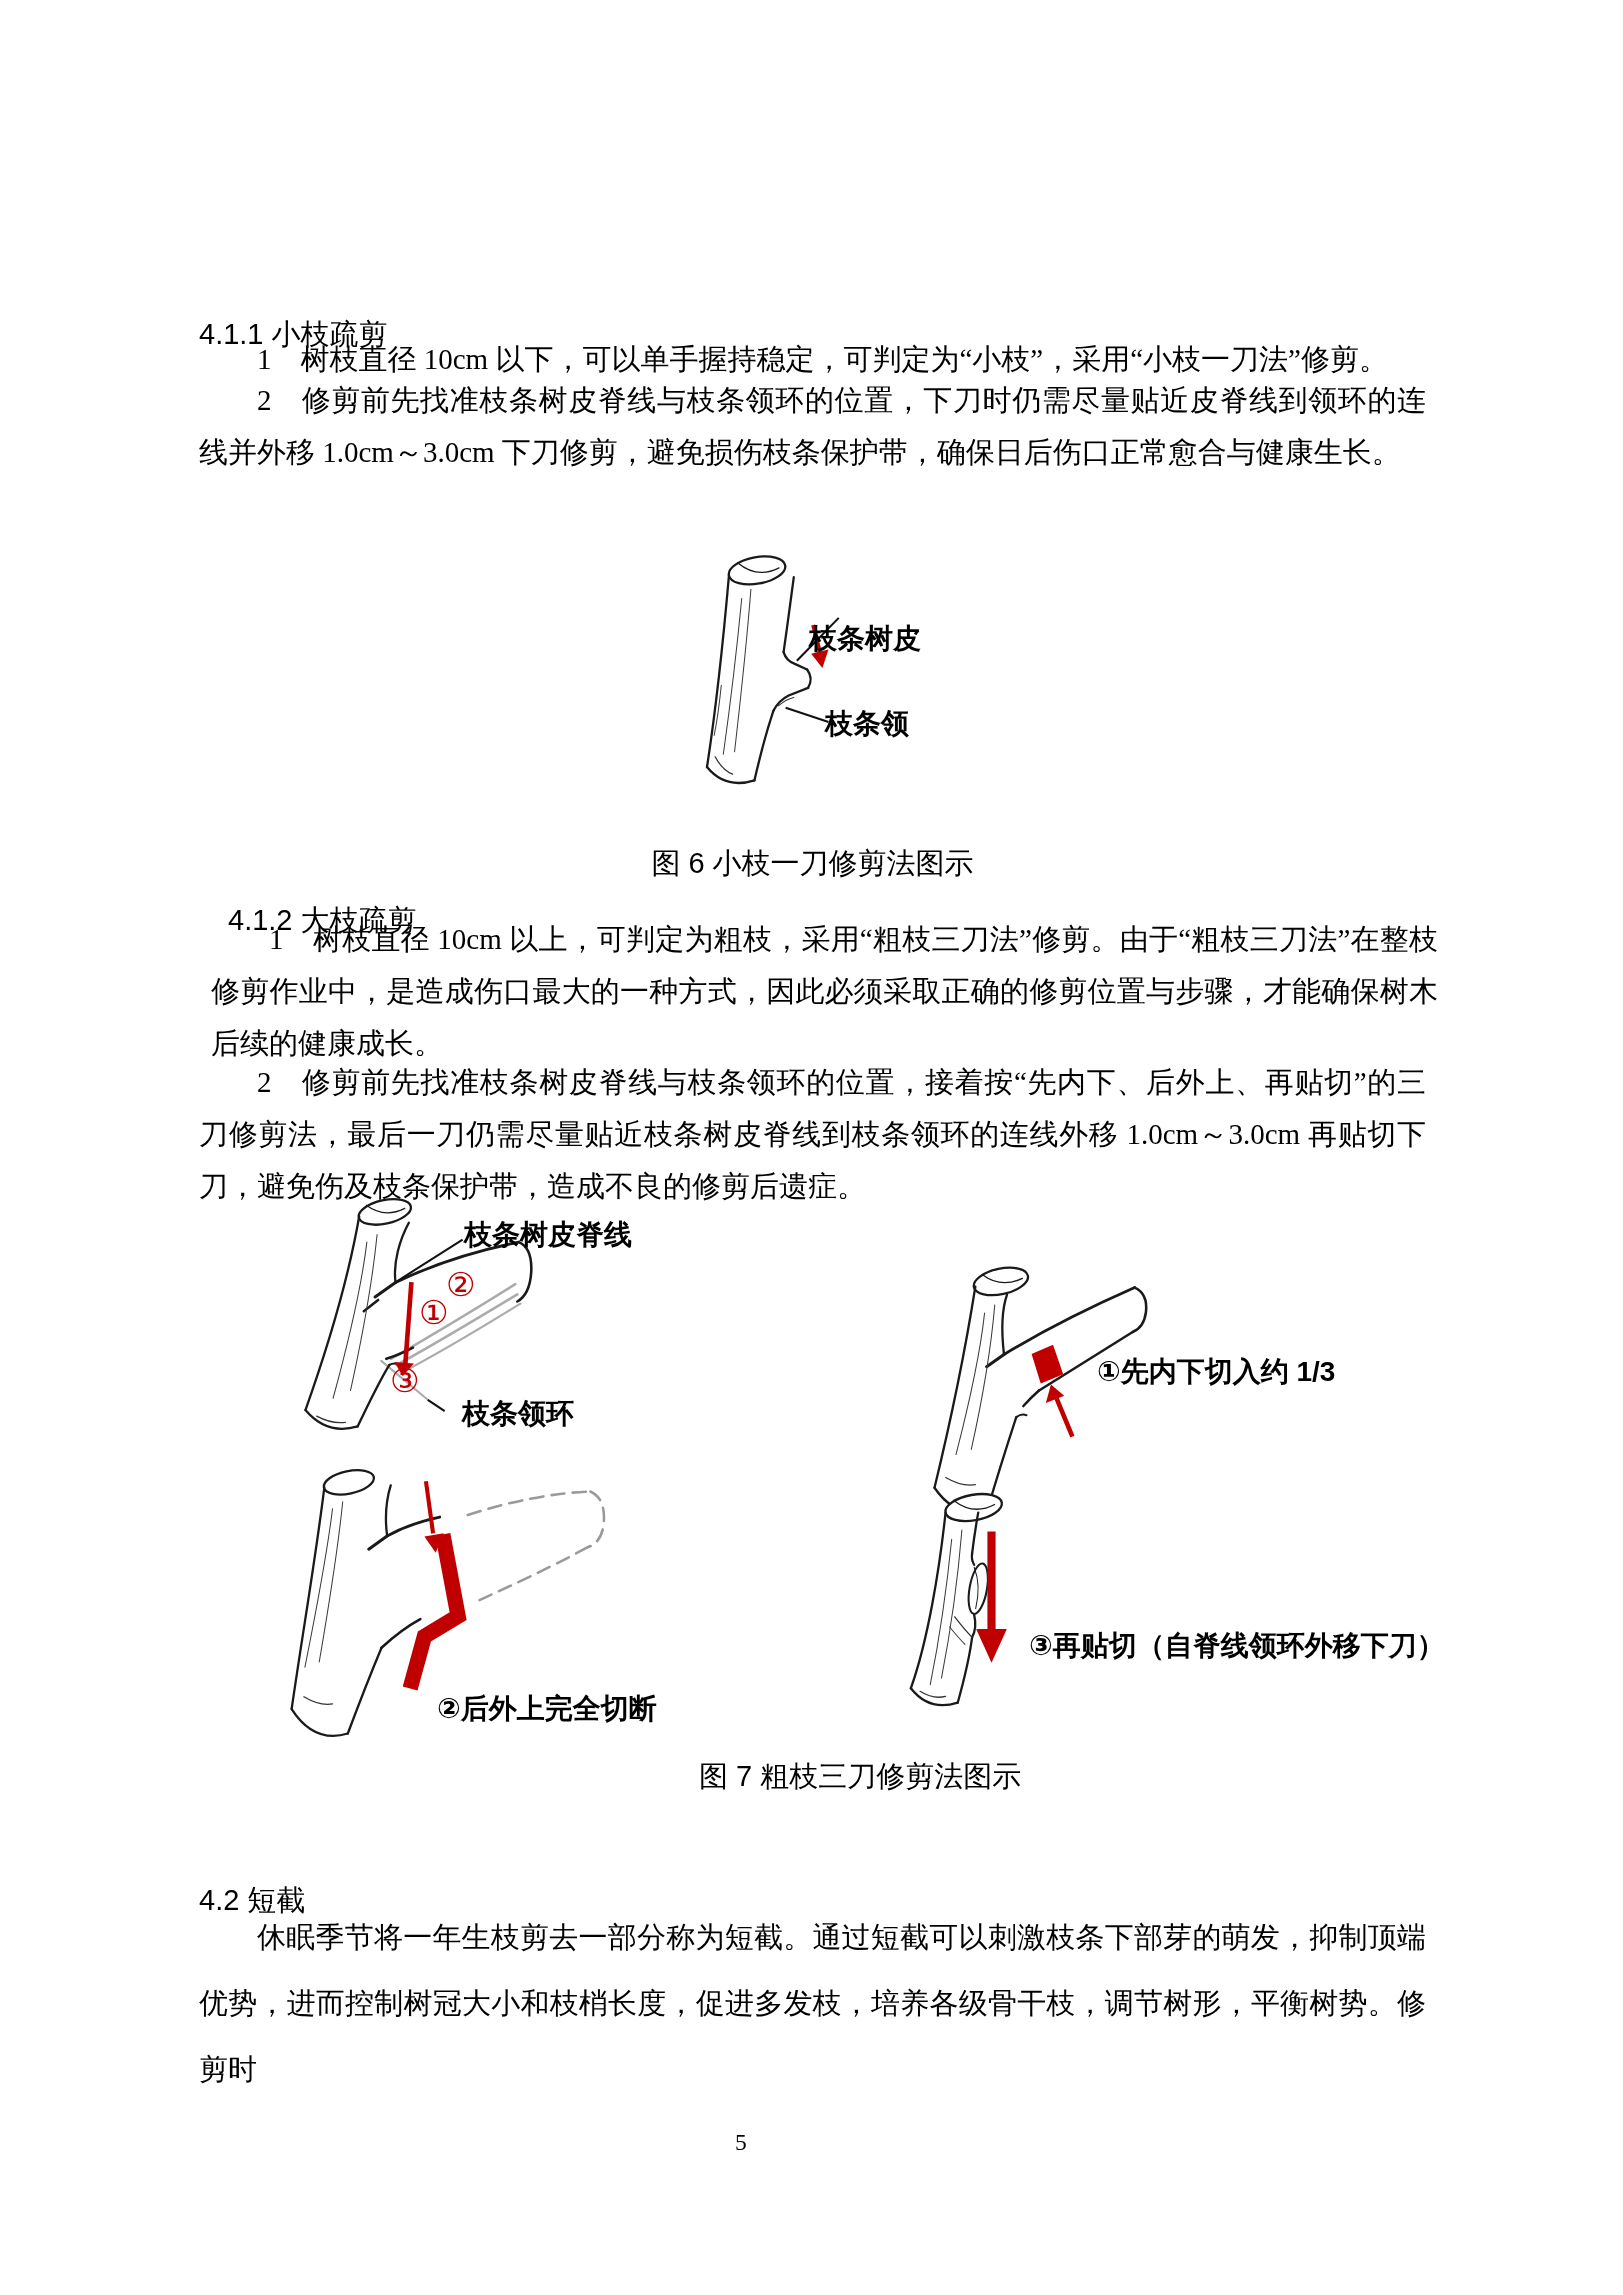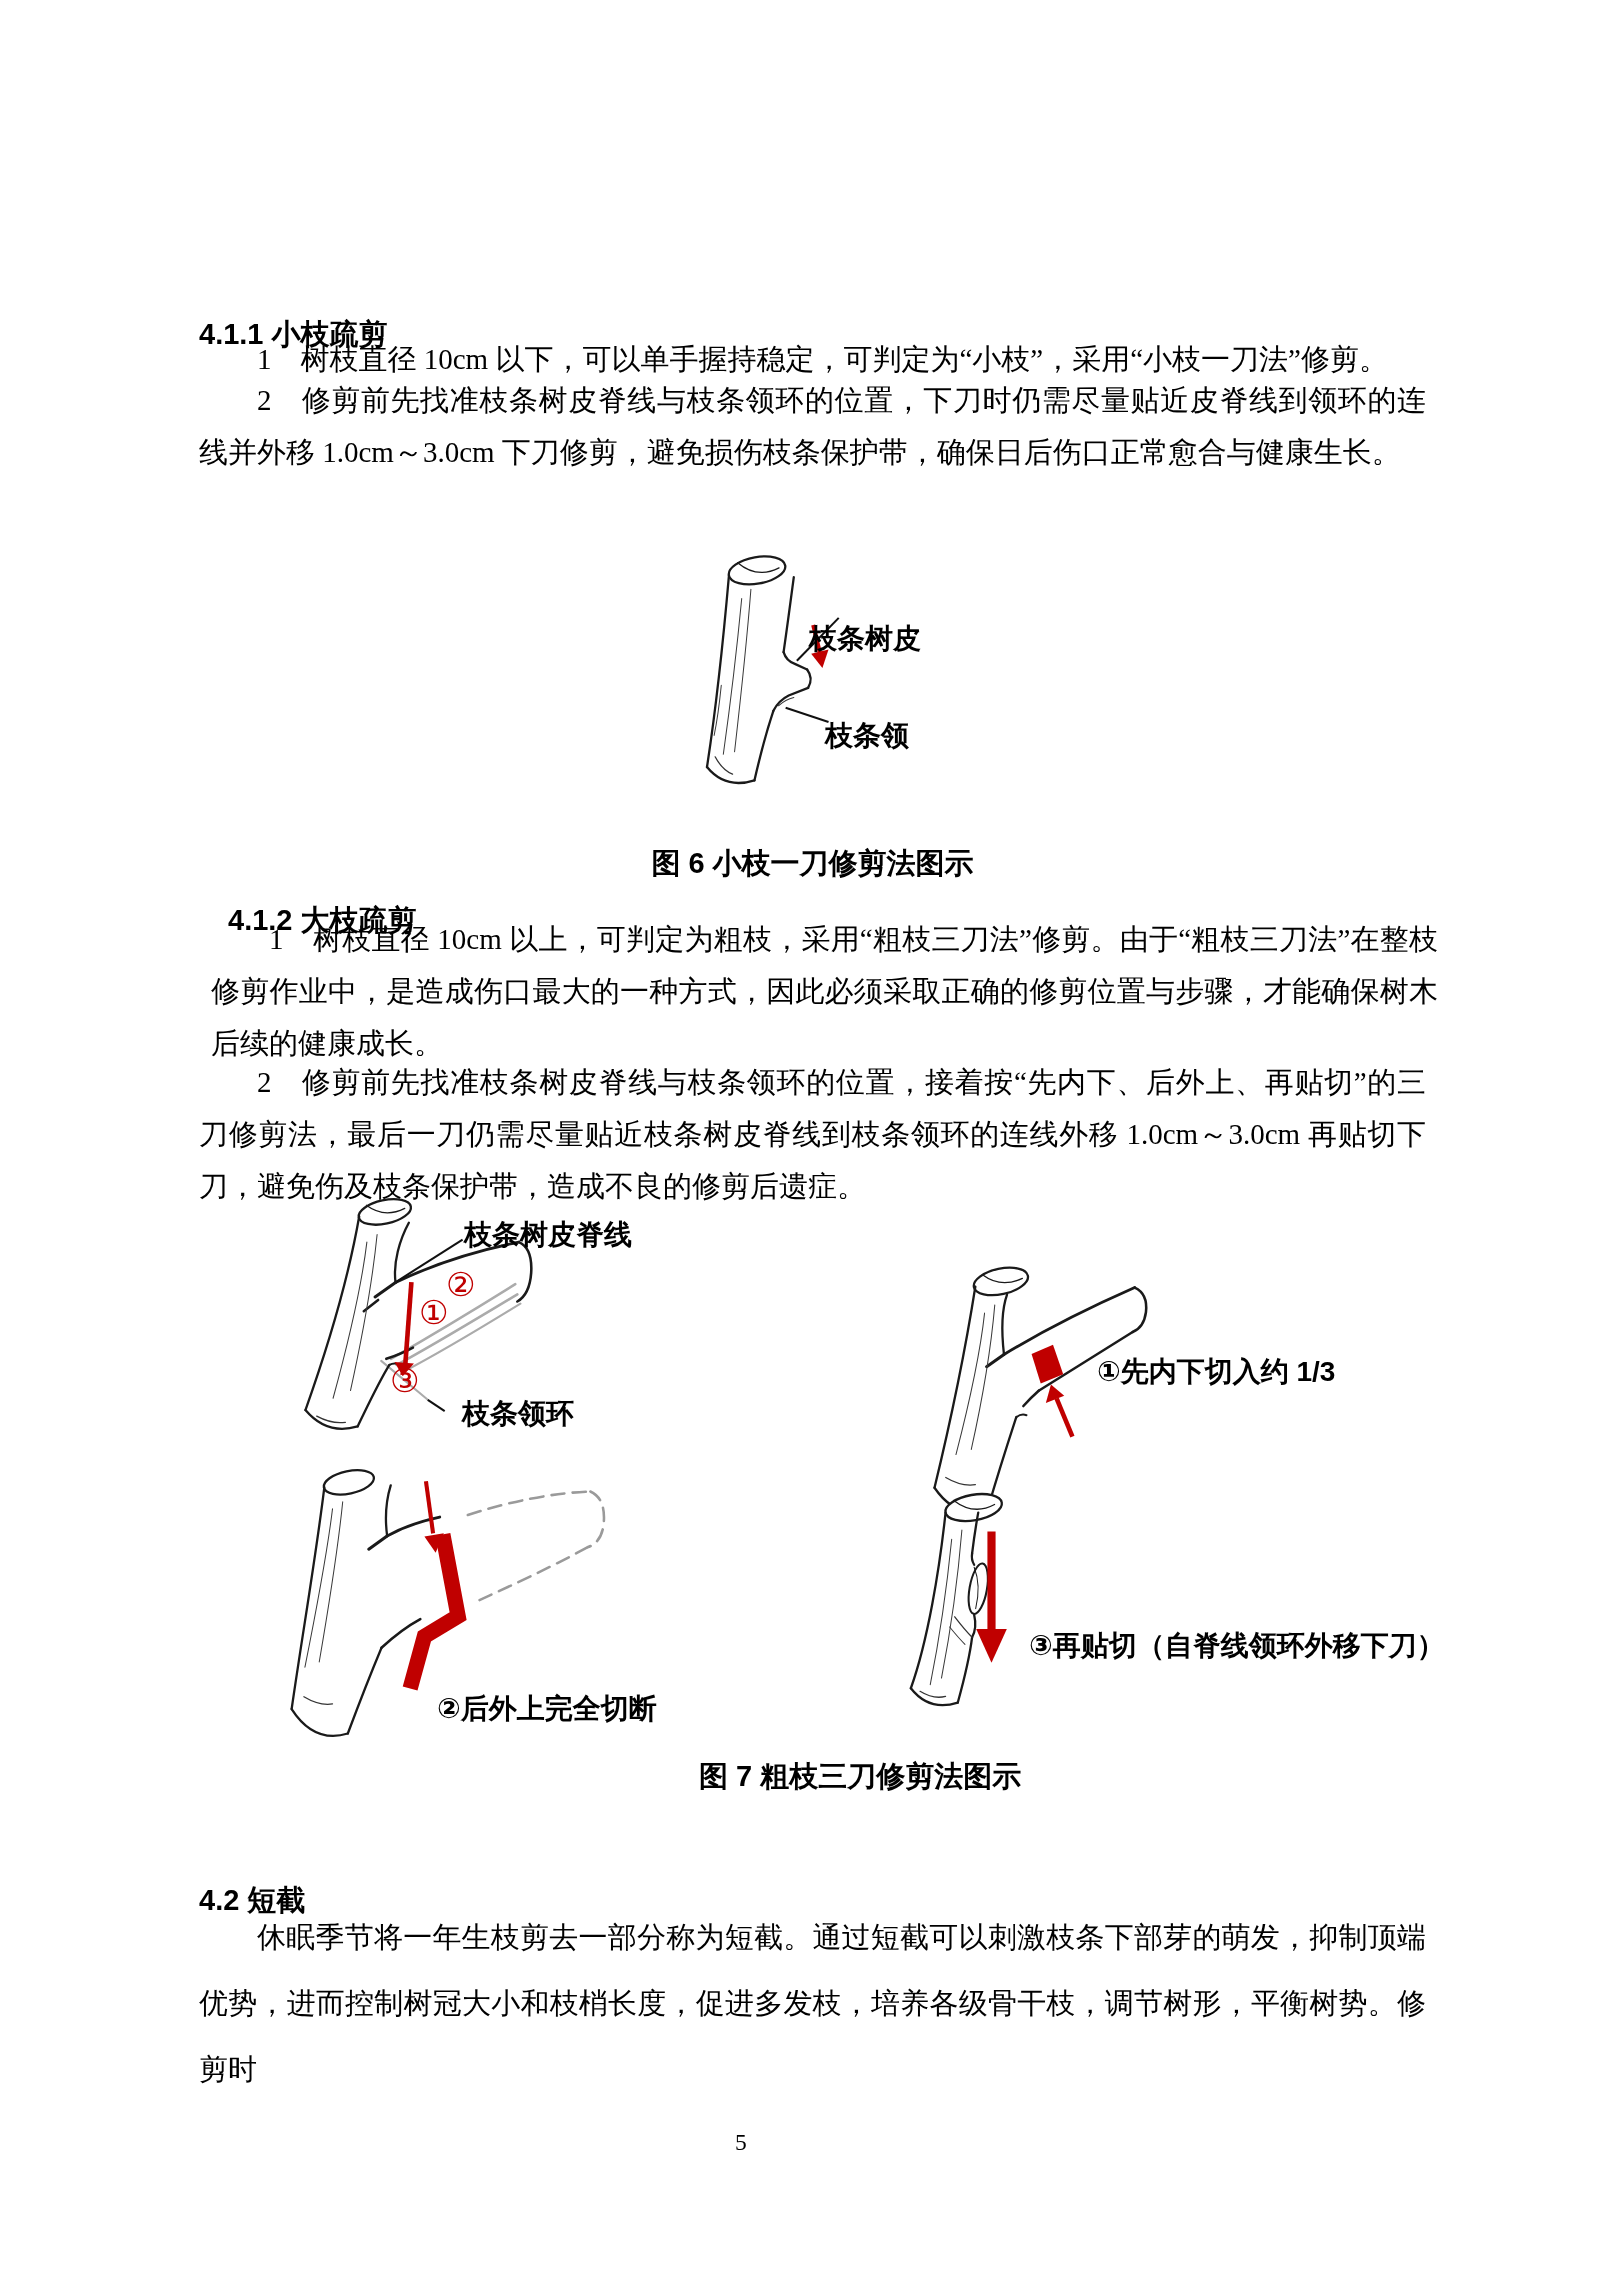--- a/index.html
+++ b/index.html
@@ -5,21 +5,21 @@
   * { box-sizing: border-box; }
   html, body { margin: 0; padding: 0; }
   body {
     width: 1623px; height: 2295px;
     background: #ffffff;
     position: relative;
     font-family: "Liberation Serif", "DejaVu Serif", serif;
     color: #000;
   }
   .abs { position: absolute; }
-  .hei { font-family: "Liberation Sans", "DejaVu Sans", sans-serif; font-weight: 700; }
+  .hei { font-family: "Liberation Sans", "DejaVu Sans", sans-serif; font-weight: 400; }
   .heading { font-size: 29px; line-height: 1.25; white-space: nowrap; }
   .body-para {
     font-size: 29px; line-height: 52px;
     width: 1227px; text-align: justify;
     text-indent: 58px; margin: 0;
   }
   .body-para.wide { font-size: 29px; line-height: 66px; }
   .caption { font-size: 29px; white-space: nowrap; }
   .caption.center { width: 1227px; text-align: center; }
   .fig-label {
@@ -63,21 +63,21 @@
     <g stroke="#111111" stroke-width="4" fill="none">
       <path d="M350,168 L268,252"></path>
       <path d="M246,344 L330,372"></path>
     </g>
     <g stroke="#c00000" fill="#c00000">
       <line x1="300" y1="182" x2="314" y2="240" stroke-width="8"></line>
       <polygon points="318,266 296,238 330,230" stroke="none"></polygon>
     </g>
   </svg>
   <div class="abs fig-label" style="left:149px; top:91px;">枝条树皮</div>
-  <div class="abs fig-label" style="left:165px; top:188px;">枝条领</div>
+  <div class="abs fig-label" style="left:165px; top:176px;">枝条领</div>
 </div>
 
 <div class="abs hei caption center" style="left:199px; top:844px;">图 6 小枝一刀修剪法图示</div>
 
 <h2 class="abs hei heading" style="left:199px; top:878px;margin-left:29px;">4.1.2 大枝疏剪</h2>
 
 <p class="abs body-para" style="left:199px; top:913px;margin-left:12px;">1　树枝直径 10cm 以上，可判定为粗枝，采用“粗枝三刀法”修剪。由于“粗枝三刀法”在整枝修剪作业中，是造成伤口最大的一种方式，因此必须采取正确的修剪位置与步骤，才能确保树木后续的健康成长。</p>
 
 <p class="abs body-para" style="left:199px; top:1056px;">2　修剪前先找准枝条树皮脊线与枝条领环的位置，接着按“先内下、后外上、再贴切”的三刀修剪法，最后一刀仍需尽量贴近枝条树皮脊线到枝条领环的连线外移 1.0cm～3.0cm 再贴切下刀，避免伤及枝条保护带，造成不良的修剪后遗症。</p>
 

